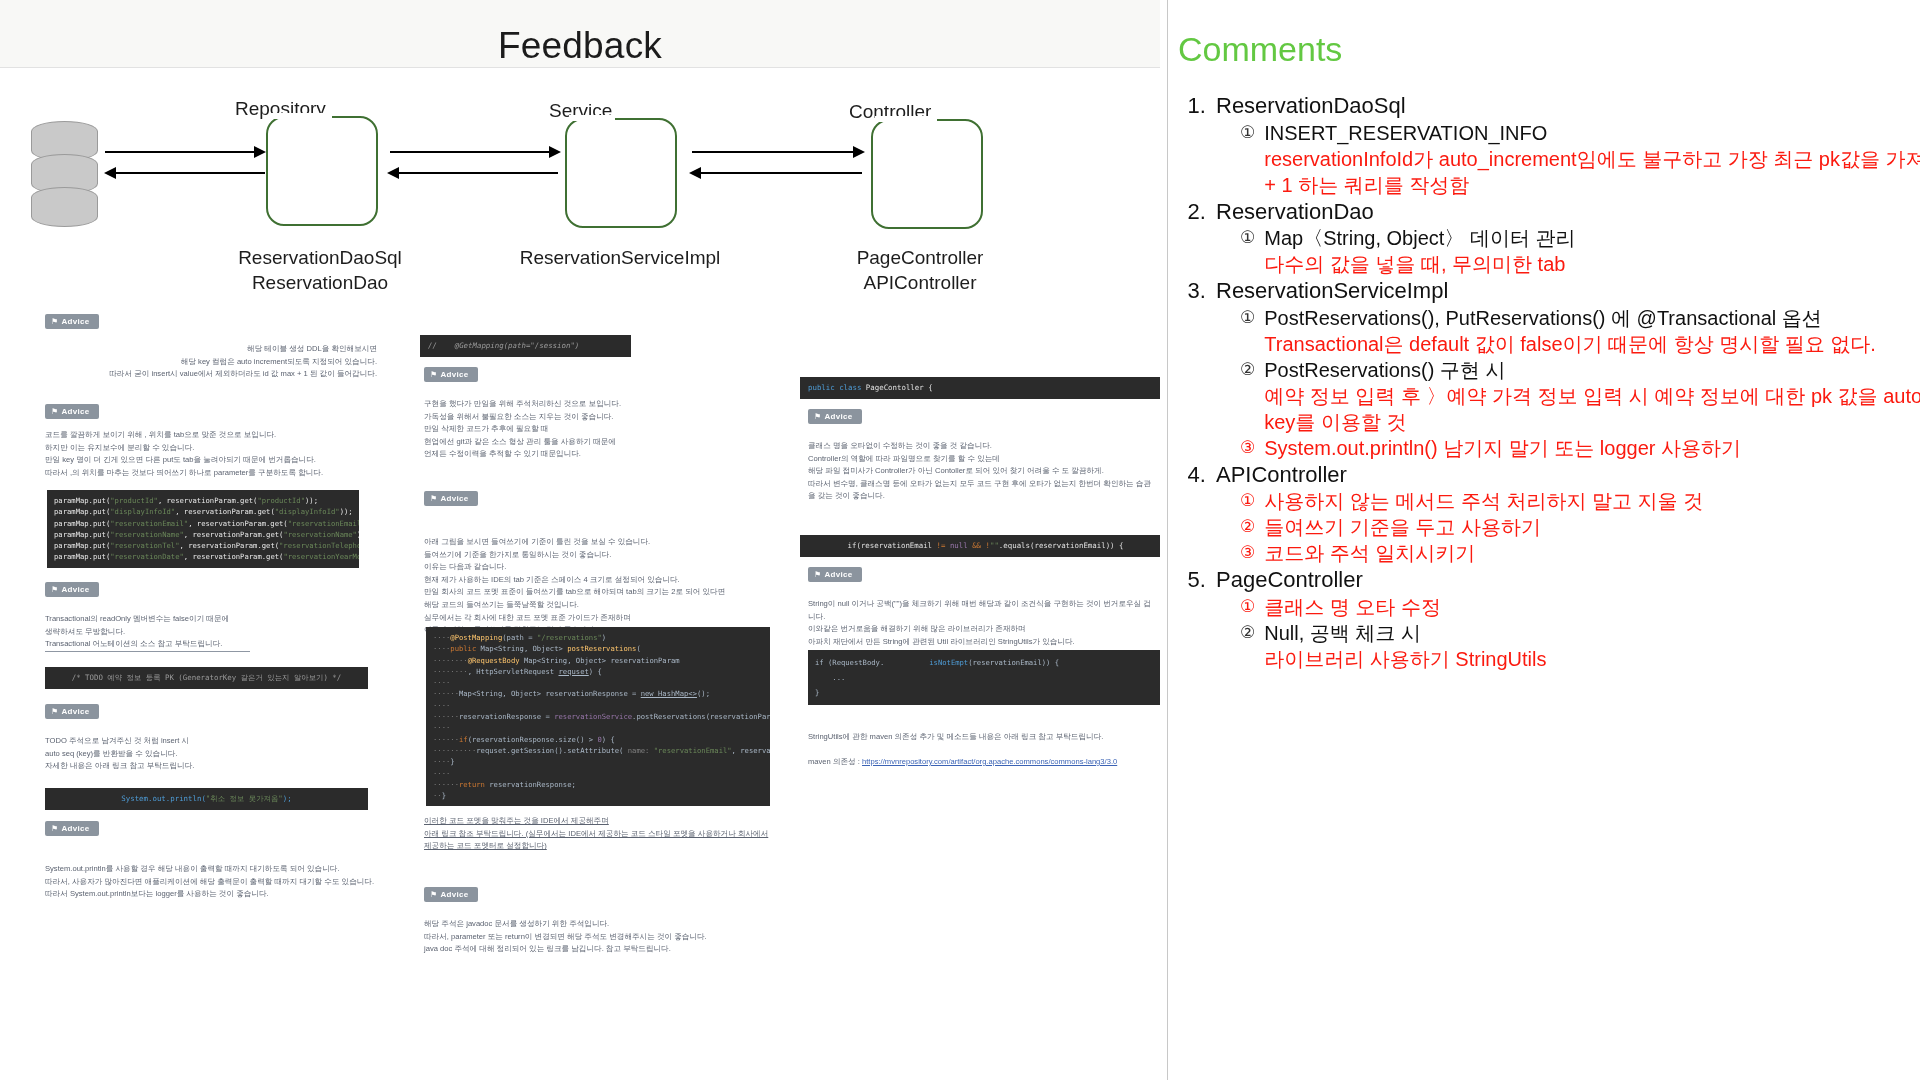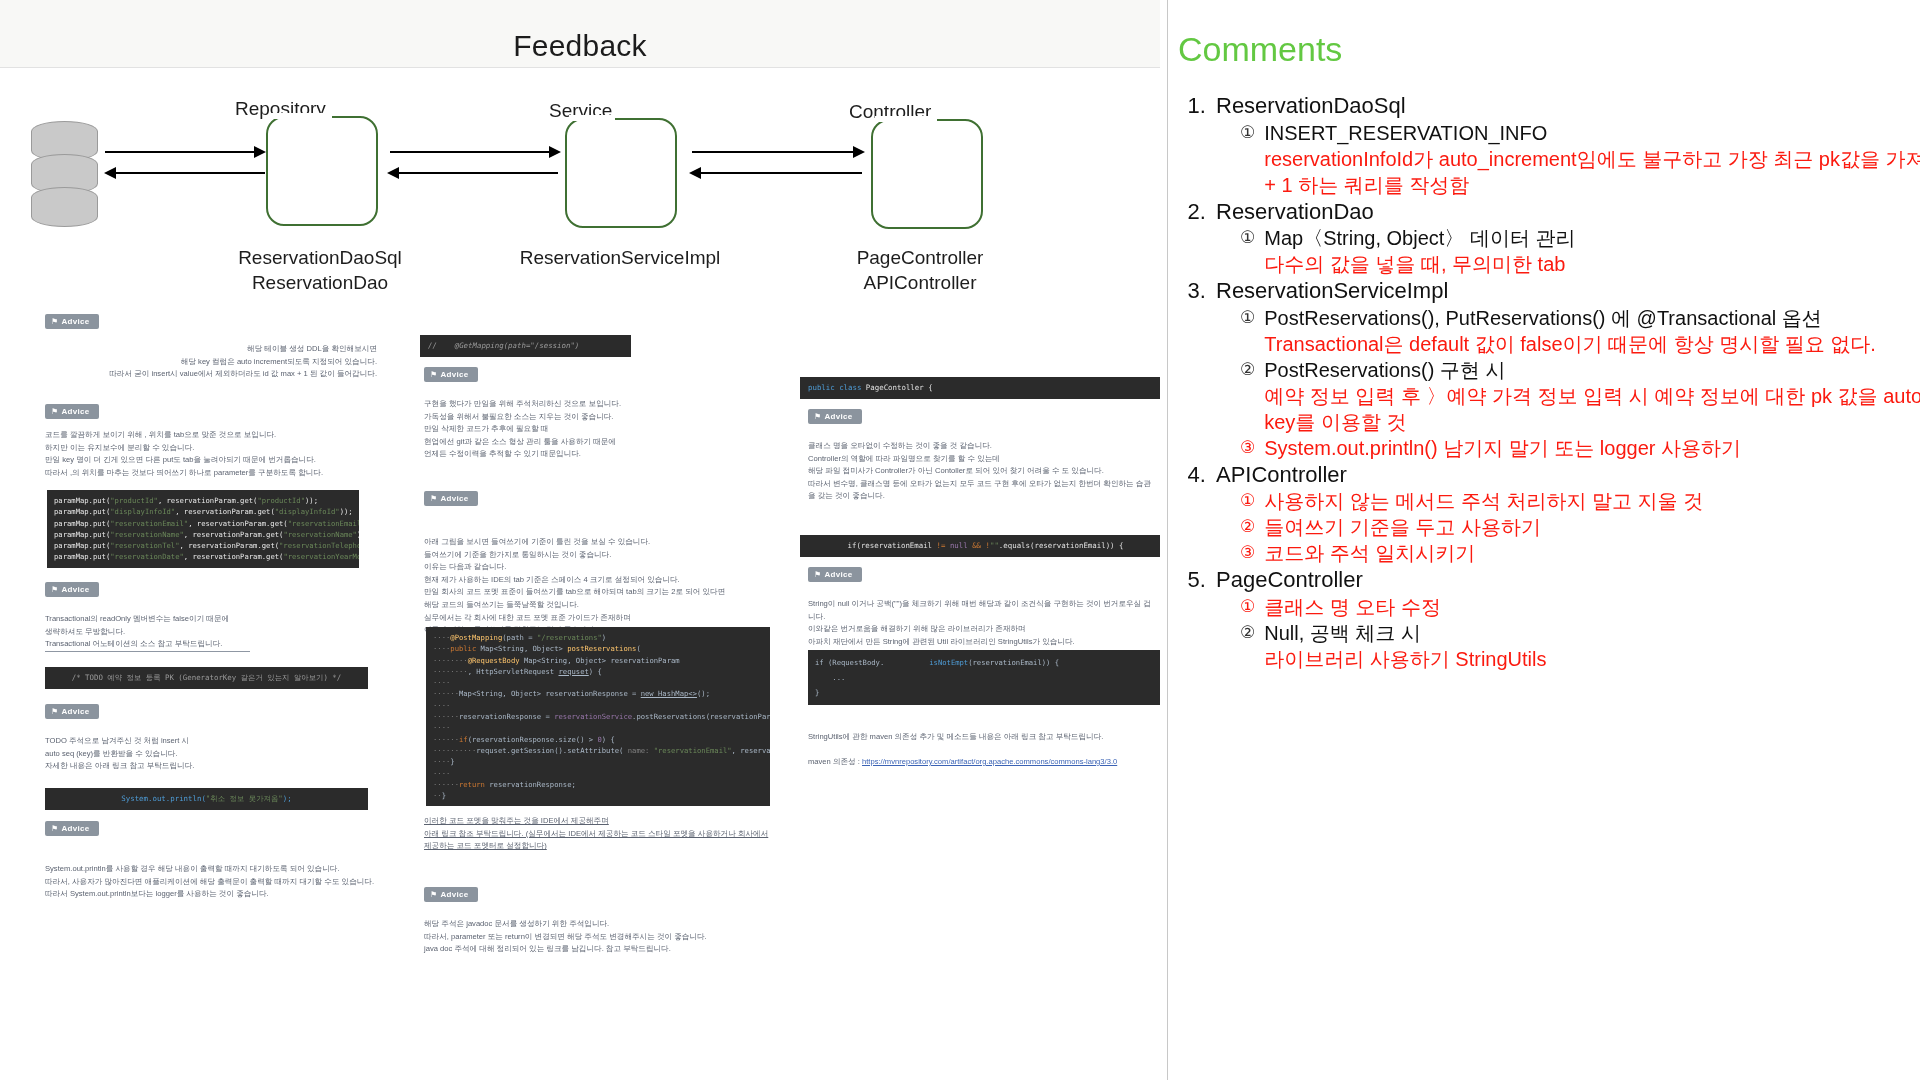--- a/index.html
+++ b/index.html
@@ -14,21 +14,21 @@
   #slide-pane{
     position:absolute;left:0;top:0;width:1160px;height:1080px;
     background:#ffffff;overflow:hidden;
   }
   #slide-header{
     position:absolute;left:0;top:0;width:1160px;height:67px;
     background:#f8f8f6;border-bottom:1px solid #e2e2e2;
     display:flex;align-items:center;justify-content:center;
   }
   #slide-title{
-    font-size:30px;color:#1c1c1c;letter-spacing:.2px;font-weight:400;margin-top:24px;
+    font-size:37px;color:#1c1c1c;letter-spacing:.2px;font-weight:400;margin-top:24px;
   }
 
   
   #diagram{position:absolute;left:0;top:67px;width:1160px;height:240px;}
   .node-label{
     position:absolute;font-size:19px;color:#1d1d1d;white-space:nowrap;
   }
   .node-box{
     position:absolute;width:108px;height:106px;
     border:2.2px solid #3f7032;border-radius:18px;
@@ -274,21 +274,21 @@
 
   <div class="col" id="col-3">
 
     <div class="blk code-bar" style="left:0px;top:72px;width:355px;"><span class="blue">public class </span><span class="id">PageContoller {</span></div>
 
     <div class="blk" style="left:8px;top:100px;">
       <span class="advice-badge"><span class="flag">⚑</span><span>Advice</span></span>
     </div>
     <div class="blk note" style="left:8px;top:135px;width:350px;">클래스 명을 오타없이 수정하는 것이 좋을 것 같습니다.
 Controller의 역할에 따라 파일명으로 찾기를 할 수 있는데
-해당 파일 접미사가 Controller가 아닌 Contoller로 되어 있어 찾기 어려울 수 도 있습니다.
+해당 파일 접미사가 Controller가 아닌 Contoller로 되어 있어 찾기 어려울 수 도 깔끔하게.
 따라서 변수명, 클래스명 등에 오타가 없는지 모두 코드 구현 후에 오타가 없는지 한번더 확인하는 습관을 갖는 것이 좋습니다.</div>
 
     <div class="blk code-bar" style="left:0px;top:230px;width:355px;text-align:center;"><span class="id">if(reservationEmail </span><span class="k">!=</span><span class="b"> null </span><span class="k">&amp;&amp;</span><span class="k"> !</span><span class="s">""</span><span class="id">.equals(reservationEmail)) {</span></div>
 
     <div class="blk" style="left:8px;top:258px;">
       <span class="advice-badge"><span class="flag">⚑</span><span>Advice</span></span>
     </div>
     <div class="blk note" style="left:8px;top:293px;width:350px;">String이 null 이거나 공백("")을 체크하기 위해 매번 해당과 같이 조건식을 구현하는 것이 번거로우실 겁니다.
 이와같은 번거로움을 해결하기 위해 많은 라이브러리가 존재하며
 아파치 재단에서 만든 String에 관련된 Util 라이브러리인 StringUtils가 있습니다.

